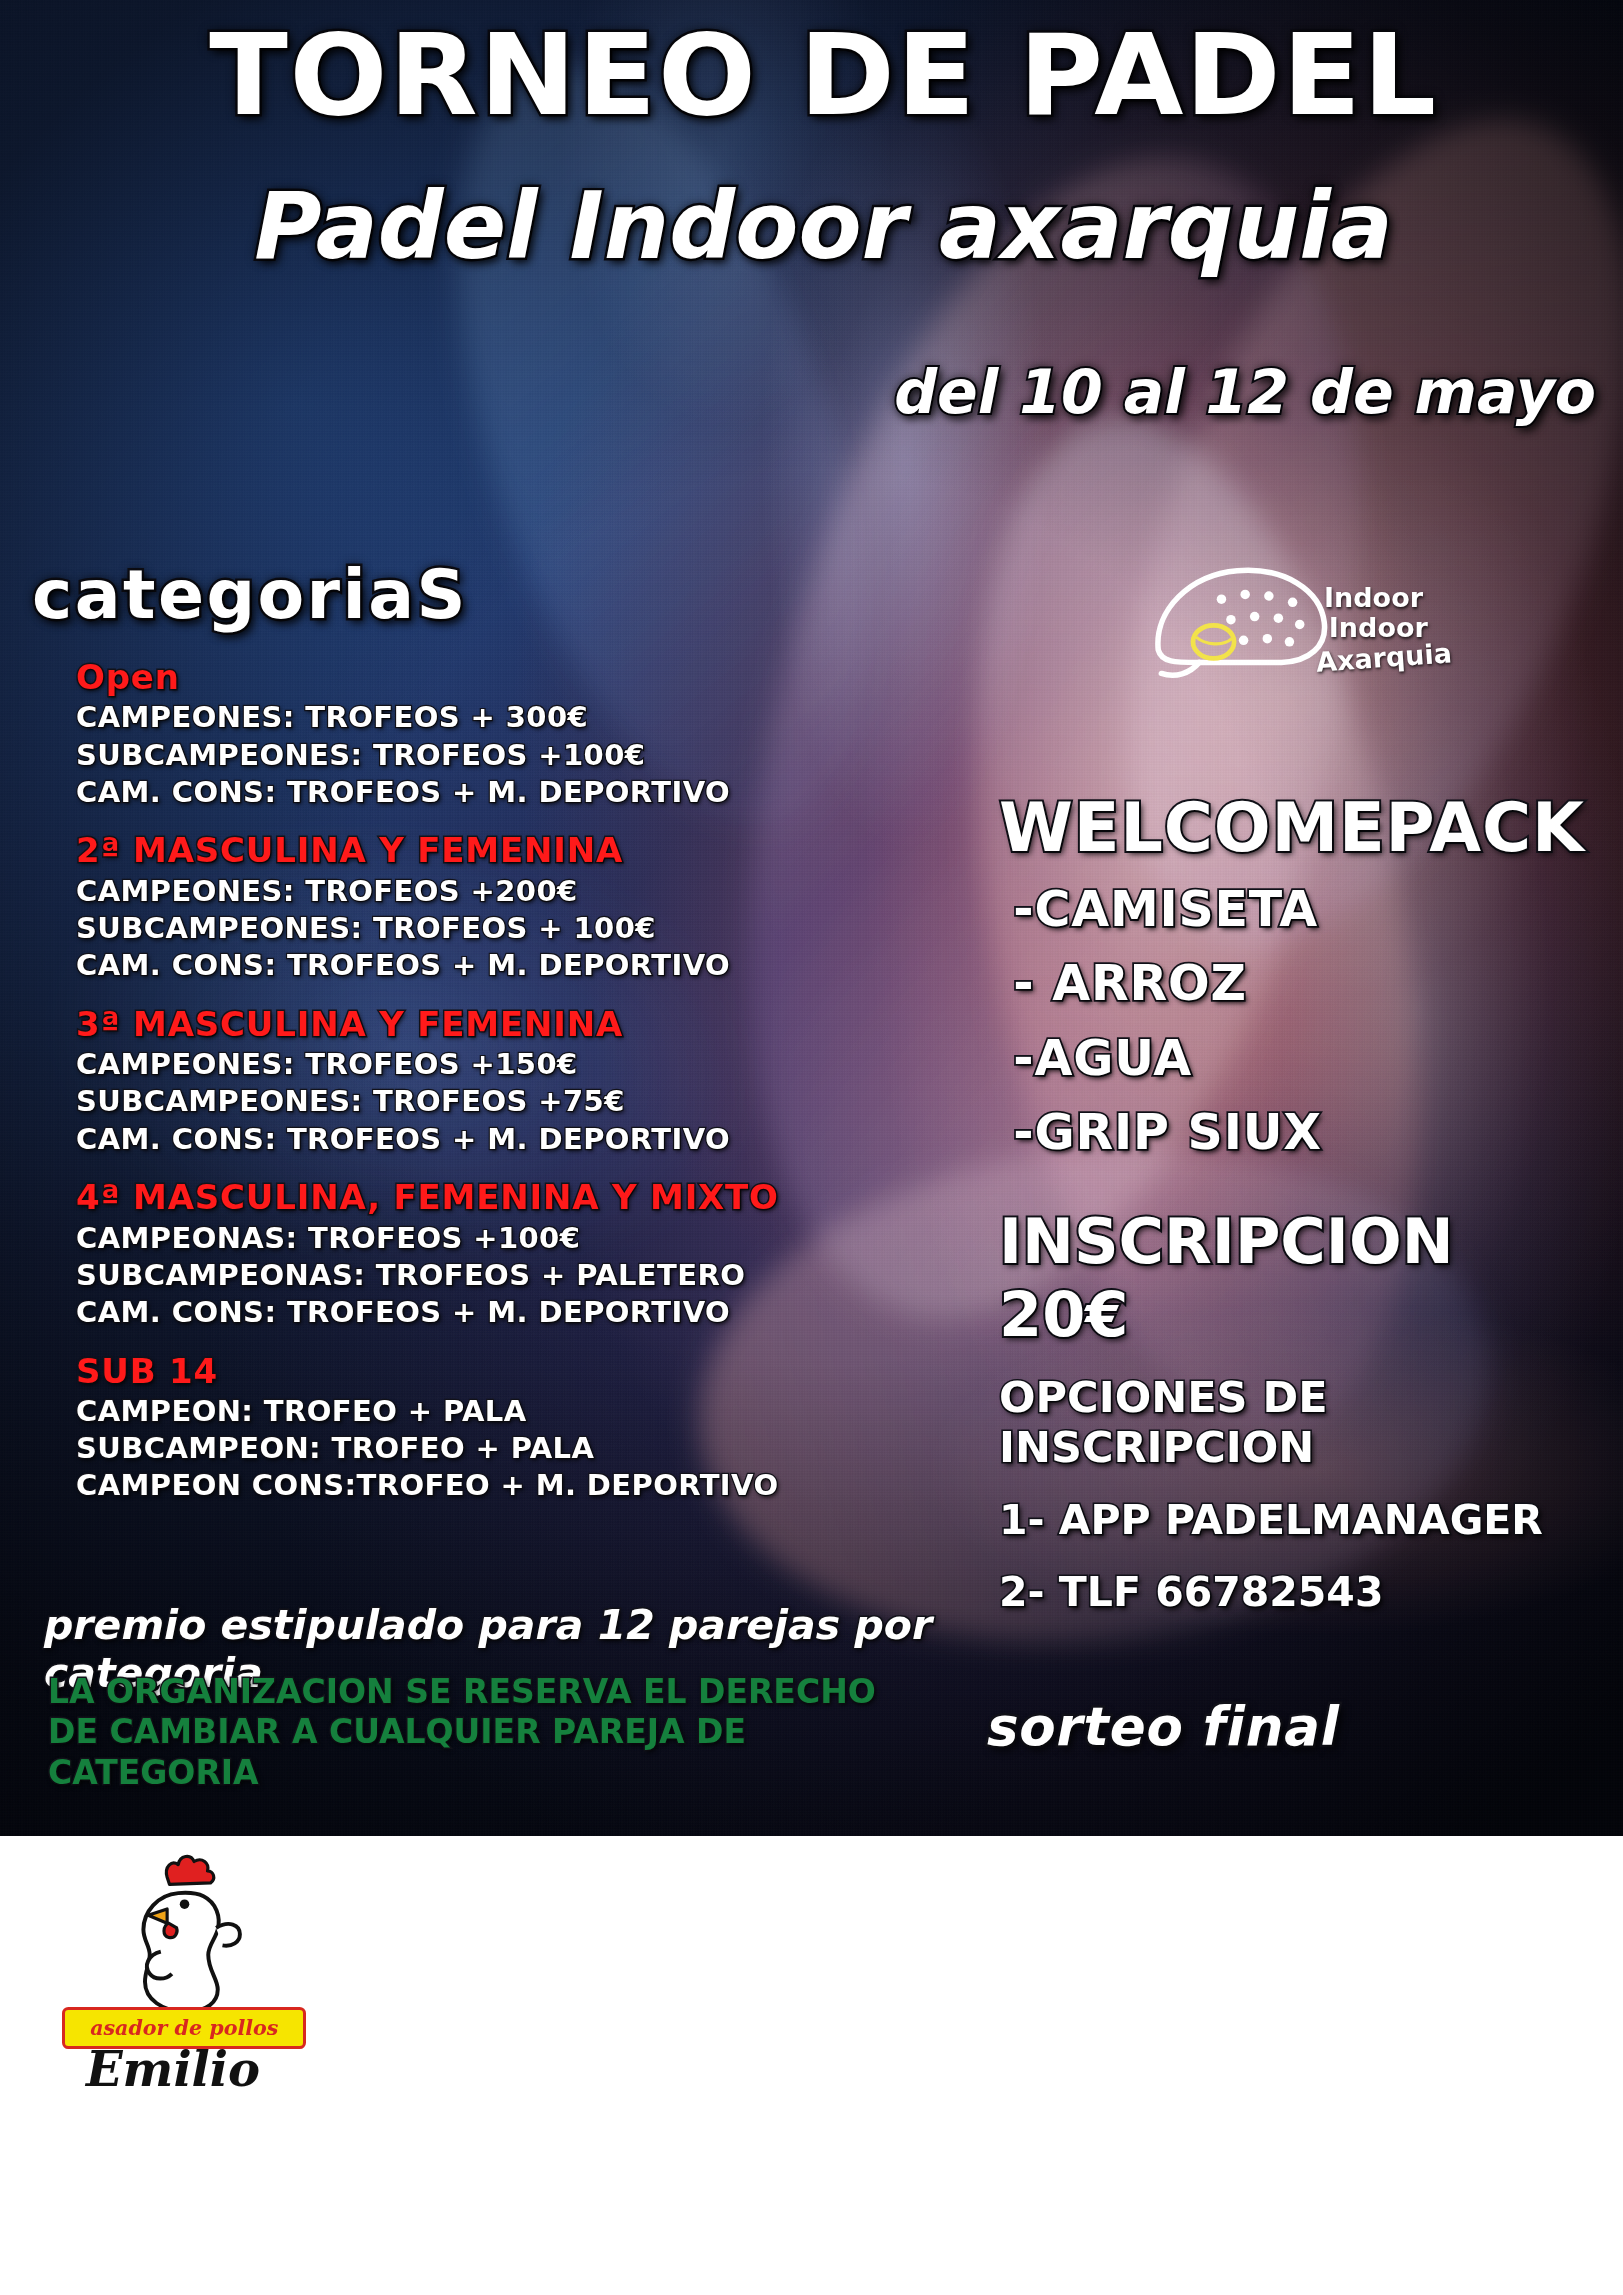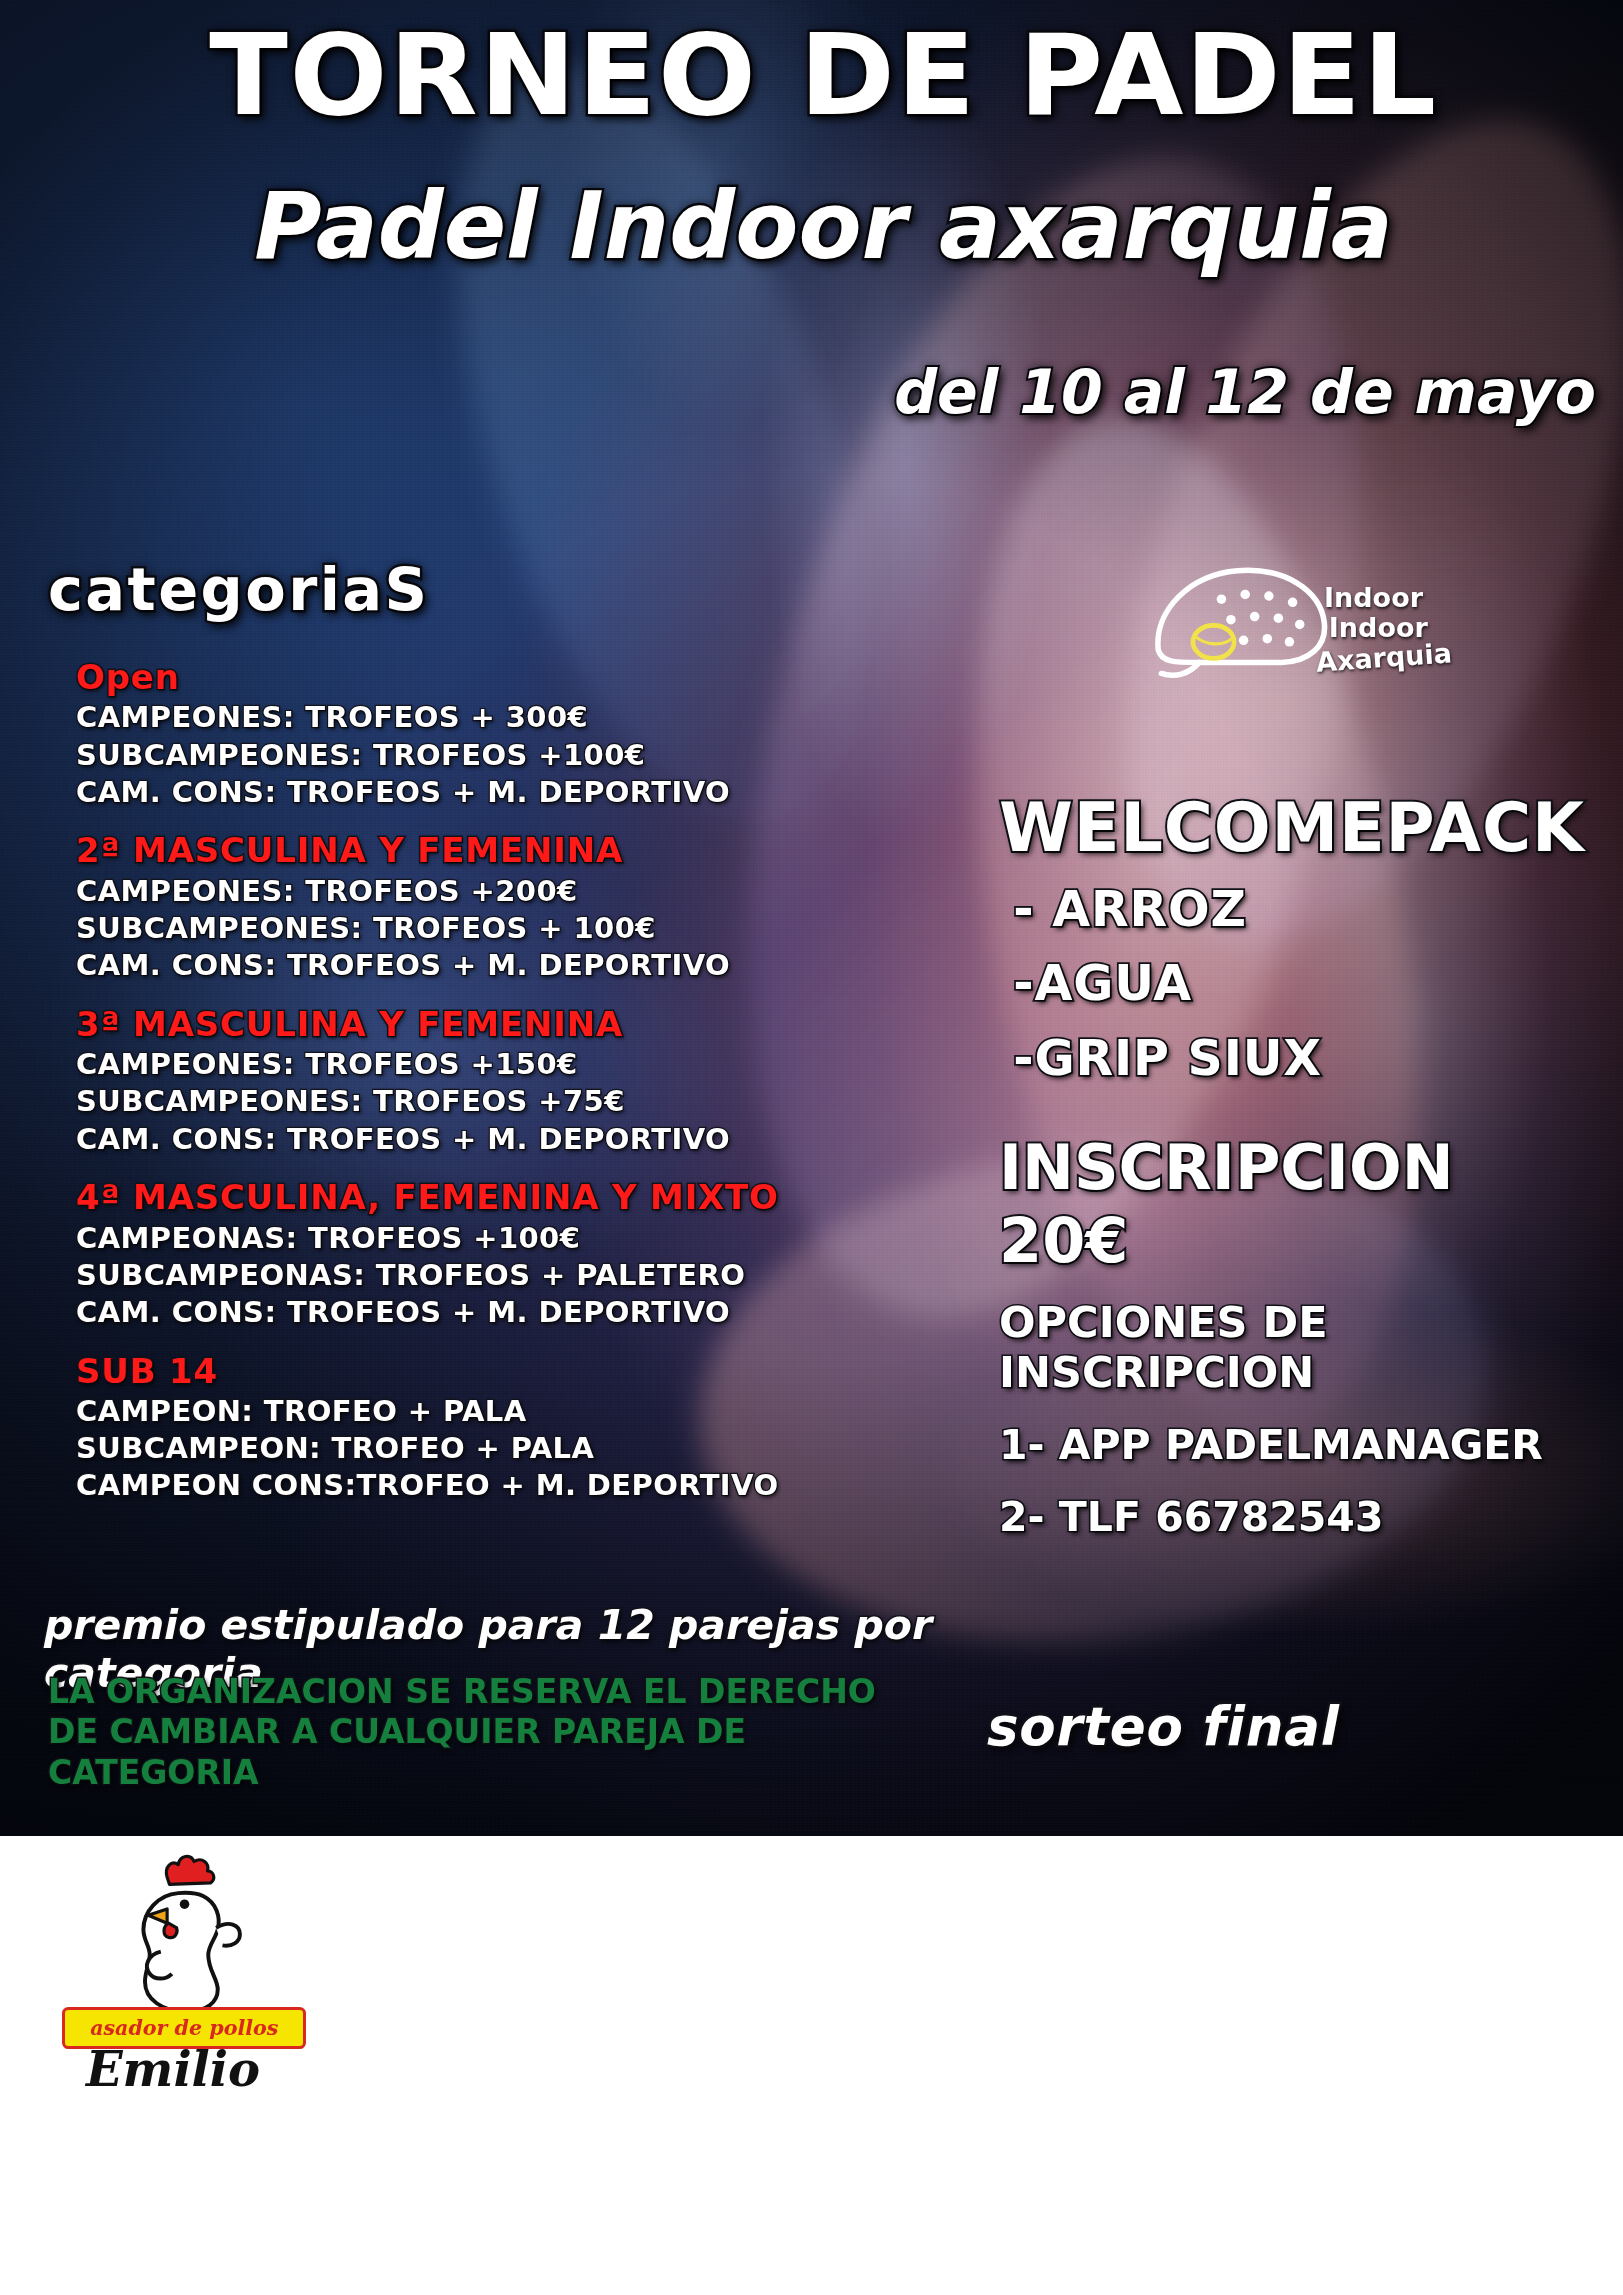--- a/index.html
+++ b/index.html
@@ -109,24 +109,24 @@
     text-align: right;
     font-family: "DejaVu Sans", sans-serif;
     font-weight: bold;
     font-style: italic;
     font-size: 60px;
     -webkit-text-stroke: 4px #0b0b12;
   }
 
   .heading-categorias {
     position: absolute;
-    left: 48px; top: 555px;
-    font-family: "DejaVu Sans", sans-serif;
-    font-weight: bold;
-    font-size: 59px;
+    left: 32px; top: 555px;
+    font-family: "DejaVu Sans", sans-serif;
+    font-weight: bold;
+    font-size: 68px;
     letter-spacing: 2.4px;
     -webkit-text-stroke: 4.8px #101018;
   }
 
   
   .cats {
     position: absolute;
     left: 76px;
     top: 658px;
     width: 856px;
@@ -415,20 +415,21 @@
       <div class="cat-line">CAMPEON CONS:TROFEO + M. DEPORTIVO</div>
     </div>
 
   </div>
 
   <div class="note-premio">premio estipulado para 12  parejas por categoria</div>
   <div class="note-org">LA ORGANIZACION SE RESERVA EL DERECHO DE CAMBIAR A CUALQUIER PAREJA DE CATEGORIA</div>
 
   <div class="right-col">
     <div class="welcome-title">WELCOMEPACK</div>
+    <div class="welcome-item">-CAMISETA</div>
     <div class="welcome-item">- ARROZ</div>
     <div class="welcome-item">-AGUA</div>
     <div class="welcome-item">-GRIP SIUX</div>
 
     <div class="inscripcion-title">INSCRIPCION 20€</div>
     <div class="inscripcion-sub">OPCIONES DE INSCRIPCION</div>
     <div class="inscripcion-opt">1- APP PADELMANAGER</div>
     <div class="inscripcion-opt">2- TLF 66782543</div>
   </div>
 

